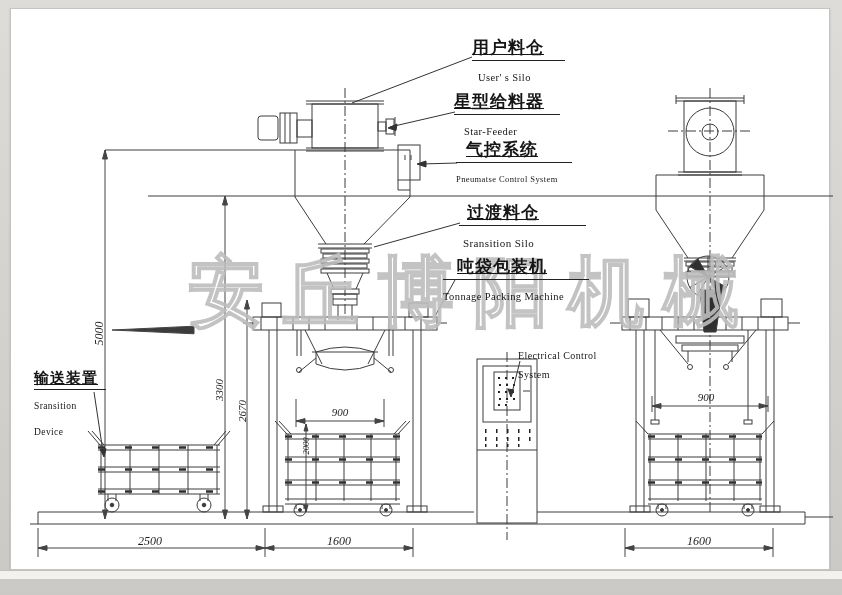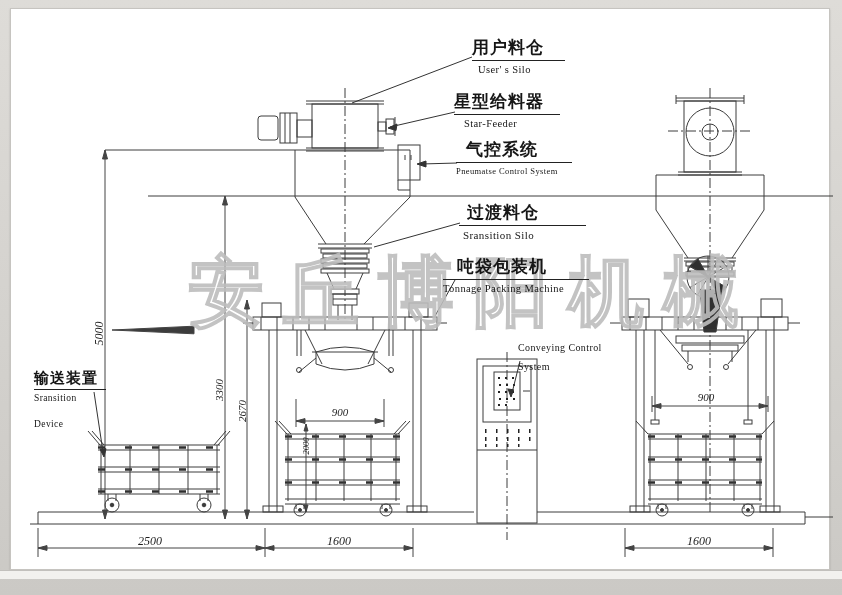--- a/index.html
+++ b/index.html
@@ -4,22 +4,22 @@
 <style>
   html,body{margin:0;padding:0;}
   body{font-family:"Liberation Serif",serif;}
   .stage{position:relative;width:842px;height:595px;overflow:hidden;
          background:linear-gradient(#dedcd8,#cbc9c5);}
   .canvas{position:absolute;left:10px;top:8px;width:818px;height:560px;
           background:#fff;border:1px solid #c6c4c0;box-shadow:0 1px 2px rgba(0,0,0,.15);}
   svg.draw{position:absolute;left:0;top:0;pointer-events:none;}
   .callout{position:absolute;color:#161616;}
   .callout .zh{display:block;font-weight:bold;font-size:17px;letter-spacing:1px;
-               border-bottom:1.6px solid #222;padding-bottom:1px;white-space:nowrap;}
-  .callout .en{display:block;font-size:10.5px;letter-spacing:.4px;margin-top:3px;white-space:nowrap;}
+               border-bottom:1.6px solid #222;padding-bottom:1px;white-space:nowrap;text-decoration:underline;}
+  .callout .en{display:block;font-size:10.5px;letter-spacing:.4px;margin-top:11px;white-space:nowrap;}
   .dim{position:absolute;font-size:12px;font-style:italic;color:#1d1d1d;text-align:center;white-space:nowrap;}
   .rot{transform:rotate(-90deg);}
   .tiny{font-size:8.5px;}
 </style>
 </head>
 <body>
 
 <div class="stage">
   <div class="canvas"></div>
 
@@ -437,21 +437,21 @@
     <span class="zh" style="width:119px;padding-left:8px">过渡料仓</span>
     <span class="en" style="font-size:11px;padding-left:4px">Sransition Silo</span>
   </div>
 
   <div class="callout" style="left:443px;top:255px">
     <span class="zh" style="width:132px;padding-left:14px">吨袋包装机</span>
     <span class="en">Tonnage Packing Machine</span>
   </div>
 
   <div class="callout" style="left:518px;top:339px">
-    <span class="en" style="font-size:10px;line-height:11px">Conveying Control</span>
+    <span class="en" style="font-size:10px;line-height:11px">Electrical Control</span>
     <span class="en" style="font-size:10px;line-height:11px;margin-top:8px">System</span>
   </div>
 
   <div class="callout" style="left:34px;top:369px">
     <span class="zh" style="width:72px;font-size:15px">输送装置</span>
     <span class="en" style="font-size:9.5px;line-height:10px">Sransition</span>
     <span class="en" style="font-size:9.5px;line-height:10px;margin-top:16px">Device</span>
   </div>
 
   <div class="dim rot" style="left:86px;top:326px;width:26px">5000</div>

